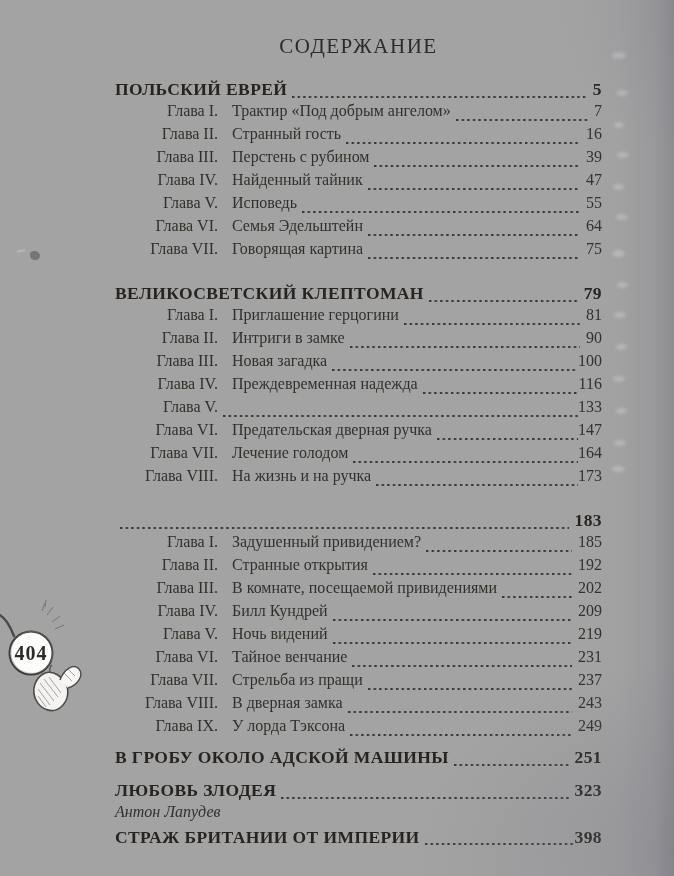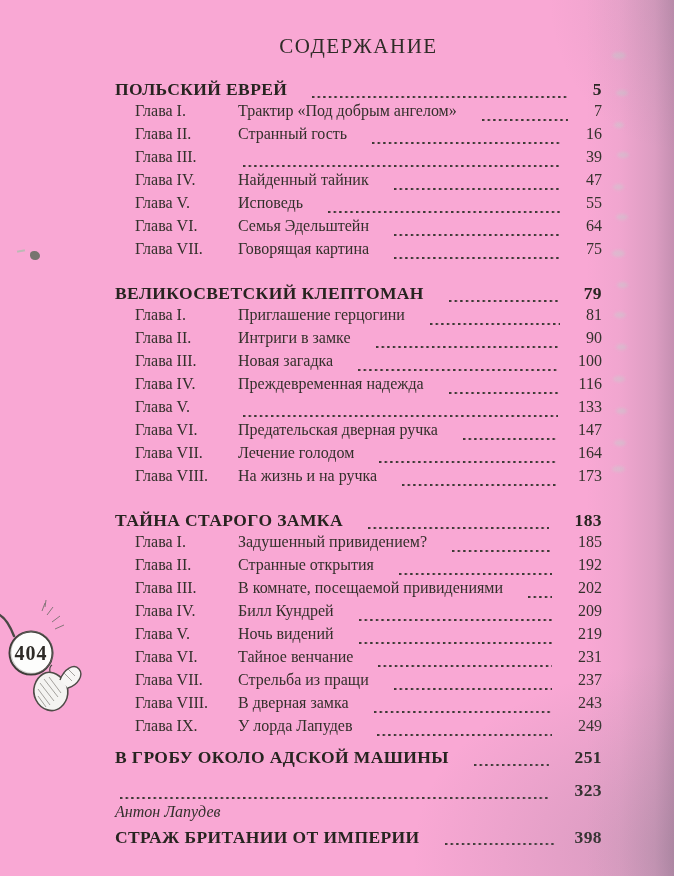--- a/index.html
+++ b/index.html
@@ -1,19 +1,19 @@
 <!DOCTYPE html>
 <html lang="ru"><head>
 <meta charset="utf-8">
 <style>
   html,body { margin:0; padding:0; }
   .page {
     position:relative;
     width:674px; height:876px;
-    background:#f9a8d4;
+    background:#a3a3a3;
     font-family:"Liberation Serif","DejaVu Serif",serif;
     color:#33302b;
     overflow:hidden;
   }
   
   .gutter-shade {
     position:absolute; top:0; right:0; width:88px; height:100%;
     background:linear-gradient(to right,
       rgba(140,140,150,0) 0%,
       rgba(140,140,150,0.08) 38%,
@@ -38,26 +38,26 @@
   
   .toc-title {
     position:absolute; top:34px; left:115px; width:487px;
     margin:0; text-align:center;
     font-size:21px; font-weight:400; letter-spacing:1.5px;
     color:#2e2b27;
   }
 
   
   .toc { position:absolute; left:115px; top:79px; width:487px; }
-  .row { display:flex; align-items:baseline; height:23px; white-space:nowrap;gap:20px; }
+  .row { display:flex; align-items:baseline; height:23px; white-space:nowrap; }
   .head-row { margin-top:20px; font-weight:bold; font-size:17.5px; letter-spacing:.4px; color:#272420; }
   .head-row.first { margin-top:0; }
-  .chap-row { font-size:16px; padding-left:20px; }
+  .chap-row { font-size:16px; padding-left:20px;text-align:right; }
   .chap-label { flex:0 0 83px; }
-  .chap-title { flex:0 0 auto; }
+  .chap-title { flex:0 0 auto;margin-left:14px; }
   .sec-title { flex:0 0 auto; }
   .leader {
     flex:1 1 10px; align-self:flex-end;
     height:4px; margin:0 0 3px 5px; min-width:8px;
     background-image:radial-gradient(circle at 1.2px 2px, #3b3833 1.05px, rgba(0,0,0,0) 1.5px);
     background-size:5.6px 4px; background-repeat:repeat-x; background-position:left bottom;
   }
   .pnum { flex:0 0 auto; margin-left:6px; }
   .row.tight .pnum { margin-left:0; }
   .sa-0 { margin-top:7px; }
@@ -95,20 +95,21 @@
         <span class="pnum">7</span>
       </div>
       <div class="row chap-row">
         <span class="chap-label">Глава II.</span>
         <span class="chap-title">Странный гость</span>
         <span class="leader"></span>
         <span class="pnum">16</span>
       </div>
       <div class="row chap-row">
         <span class="chap-label">Глава III.</span>
+        <span class="chap-title">Перстень с рубином</span>
         <span class="leader"></span>
         <span class="pnum">39</span>
       </div>
       <div class="row chap-row">
         <span class="chap-label">Глава IV.</span>
         <span class="chap-title">Найденный тайник</span>
         <span class="leader"></span>
         <span class="pnum">47</span>
       </div>
       <div class="row chap-row">
@@ -175,21 +176,20 @@
         <span class="leader"></span>
         <span class="pnum">164</span>
       </div>
       <div class="row chap-row tight">
         <span class="chap-label">Глава VIII.</span>
         <span class="chap-title">На жизнь и на ручка</span>
         <span class="leader"></span>
         <span class="pnum">173</span>
       </div>
       <div class="row head-row">
-        <span class="sec-title">ТАЙНА СТАРОГО ЗАМКА</span>
         <span class="leader"></span>
         <span class="pnum">183</span>
       </div>
       <div class="row chap-row">
         <span class="chap-label">Глава I.</span>
         <span class="chap-title">Задушенный привидением?</span>
         <span class="leader"></span>
         <span class="pnum">185</span>
       </div>
       <div class="row chap-row">
@@ -229,30 +229,31 @@
         <span class="pnum">237</span>
       </div>
       <div class="row chap-row">
         <span class="chap-label">Глава VIII.</span>
         <span class="chap-title">В дверная замка</span>
         <span class="leader"></span>
         <span class="pnum">243</span>
       </div>
       <div class="row chap-row">
         <span class="chap-label">Глава IX.</span>
-        <span class="chap-title">У лорда Лапудев</span>
+        <span class="chap-title">У лорда Тэксона</span>
         <span class="leader"></span>
         <span class="pnum">249</span>
       </div>
       <div class="row head-row sa-0">
         <span class="sec-title">В ГРОБУ ОКОЛО АДСКОЙ МАШИНЫ</span>
         <span class="leader"></span>
         <span class="pnum">251</span>
       </div>
       <div class="row head-row sa-1">
+        <span class="sec-title">ЛЮБОВЬ ЗЛОДЕЯ</span>
         <span class="leader"></span>
         <span class="pnum">323</span>
       </div>
       <div class="author-row">
         <span>Антон Лапудев</span>
       </div>
       <div class="row head-row sa-2 tight">
         <span class="sec-title">СТРАЖ БРИТАНИИ ОТ ИМПЕРИИ</span>
         <span class="leader"></span>
         <span class="pnum">398</span>

